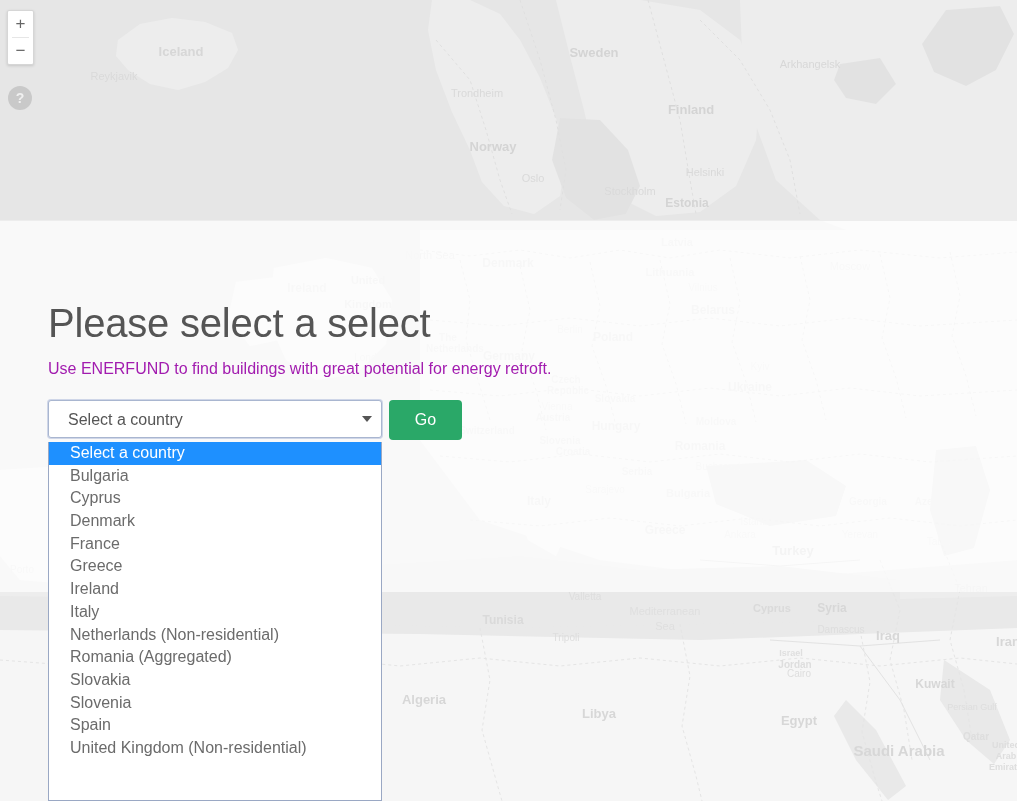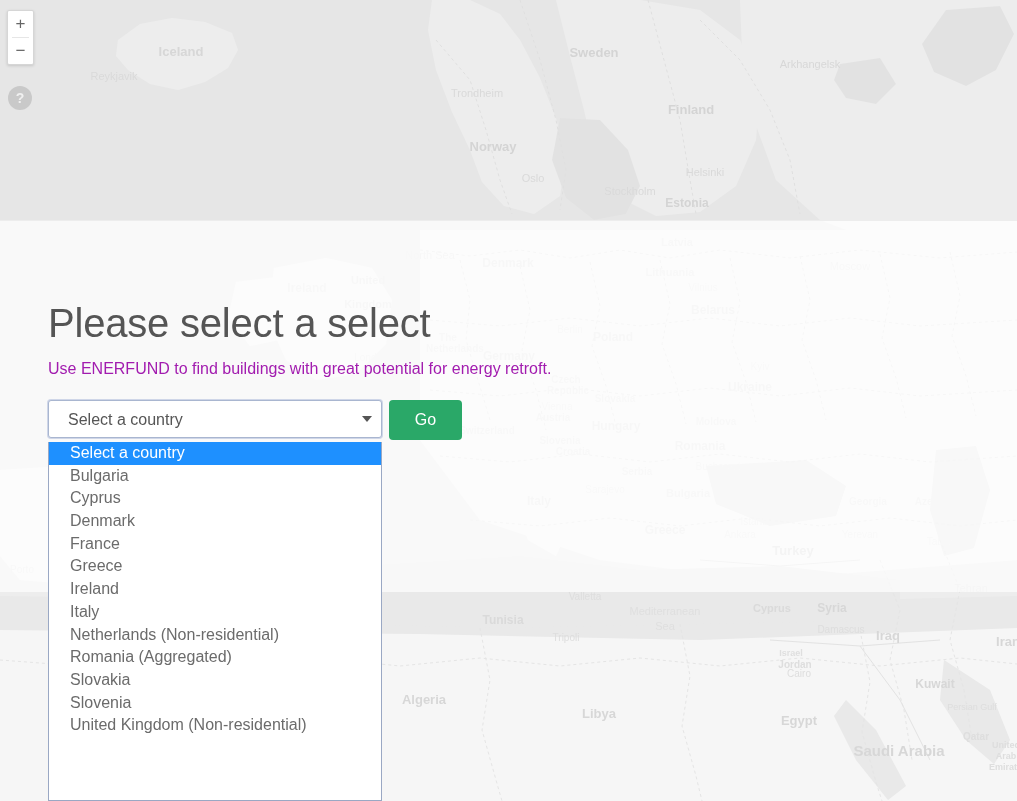--- a/index.html
+++ b/index.html
@@ -294,14 +294,15 @@
     <div class="dropdown-option">Cyprus</div>
     <div class="dropdown-option">Denmark</div>
     <div class="dropdown-option">France</div>
     <div class="dropdown-option">Greece</div>
     <div class="dropdown-option">Ireland</div>
     <div class="dropdown-option">Italy</div>
     <div class="dropdown-option">Netherlands (Non-residential)</div>
     <div class="dropdown-option">Romania (Aggregated)</div>
     <div class="dropdown-option">Slovakia</div>
     <div class="dropdown-option">Slovenia</div>
+    <div class="dropdown-option">Spain</div>
     <div class="dropdown-option">United Kingdom (Non-residential)</div>
   </div>
 
 </body></html>

